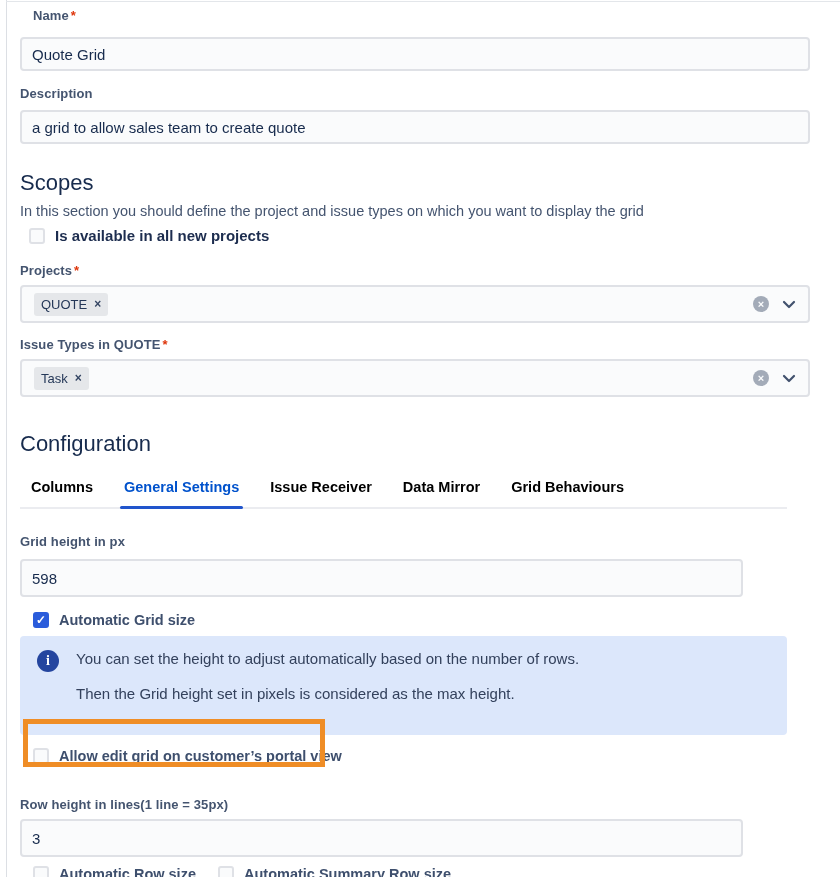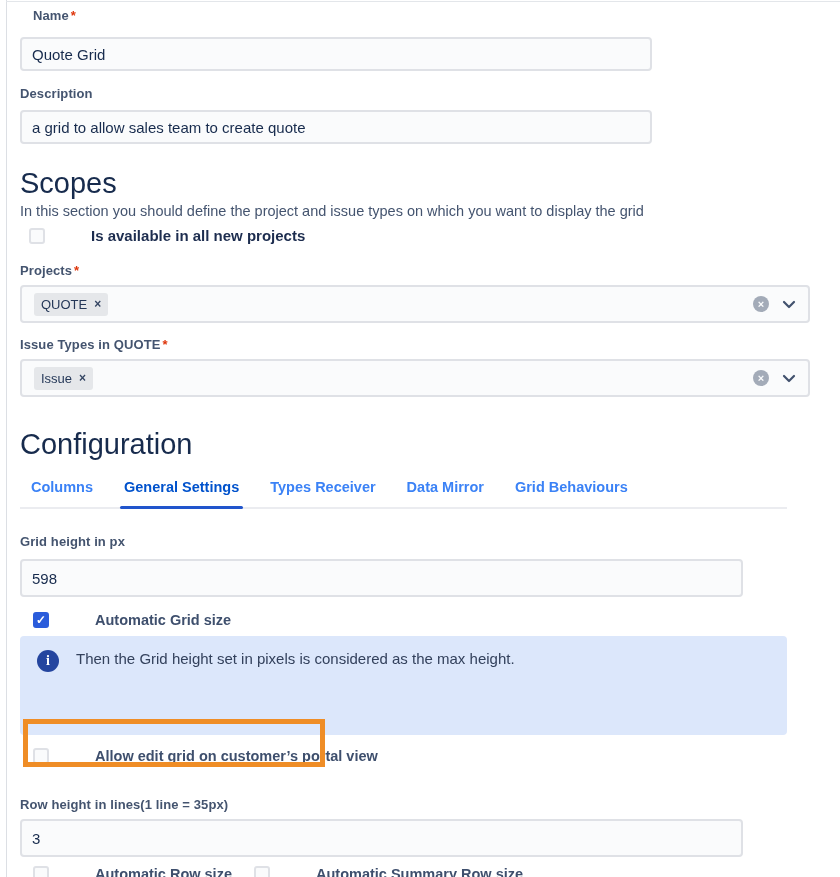--- a/index.html
+++ b/index.html
@@ -16,50 +16,50 @@
   .edge-top  { position:absolute; left:6px; right:0; top:1px; height:1px; background:#e3e6ea; }
   .content { position:relative; padding:8px 0 0 20px; }
 
   .field-label {
     font-size:13px; font-weight:bold; color:#44546F;
     letter-spacing:.1px; line-height:16px;
   }
   .req { color:#DE350B; margin-left:2px; font-weight:bold; }
 
   .text-input {
-    display:block; width:632px; height:34px;
+    display:block; width:790px; height:34px;
     border:2px solid #DFE1E6; border-radius:4px;
     background:#FAFBFC; color:#172B4D;
     font-family:"Liberation Sans",sans-serif;
     font-size:15px; padding:0 10px; outline:none;
   }
   .text-input.cfg { width:723px; height:38px; }
 
   .mt-name { margin-top:0;padding-left:13px; }
   .input-name { margin-top:13px; }
   .label-desc { margin-top:15px; }
   .input-desc { margin-top:8px; }
 
   .h1 {
-    font-size:29px; line-height:34px; font-weight:500; color:#172B4D;
+    font-size:22px; line-height:34px; font-weight:500; color:#172B4D;
   }
   .h1-scopes { margin-top:22px; }
   .scopes-desc { margin-top:3px; font-size:14.5px; color:#44546F; line-height:17px; }
 
   .cb-row { display:flex; align-items:center; gap:10px; }
   .cb-row.scopes-cb { margin-top:7px; margin-left:9px; }
   .checkbox {
     width:16px; height:16px; flex:0 0 16px;
     border:2px solid #DFE1E6; border-radius:3px;
     background:#FAFBFC; cursor:pointer;
     display:flex; align-items:center; justify-content:center;
   }
   .checkbox.checked { background:#2A5CDB; border-color:#2A5CDB; }
   .checkbox.checked .tick { color:#fff; font-size:12px; font-weight:bold; line-height:1; }
-  .cb-label { font-size:14.5px; font-weight:bold; color:#3E4F6D;margin-left:36px; }
+  .cb-label { font-size:14.5px; font-weight:bold; color:#3E4F6D; }
   .cb-label.dark { color:#1D2D4F; font-size:15px; }
 
   .label-projects { margin-top:19px; }
   .select {
     margin-top:6px; width:790px; height:38px;
     border:2px solid #DFE1E6; border-radius:4px; background:#FAFBFC;
     display:flex; align-items:center; padding:11px 12px; cursor:pointer;
   }
   .tag {
     display:inline-flex; align-items:center; gap:7px;
@@ -79,21 +79,21 @@
 
   .h1-config { margin-top:30px; }
 
   .tabbar {
     margin-top:16px; width:767px;
     border-bottom:2px solid #EBECF0;
     display:flex; gap:27px; padding-left:9px;
   }
   .tab {
     position:relative; padding:2px 2px 12px;
-    font-size:14.5px; font-weight:bold; color:#3b82f6; cursor:pointer;
+    font-size:14.5px; font-weight:bold; color:#000000; cursor:pointer;
   }
   .tab.active { color:#0052CC; }
   .tab.active::after {
     content:""; position:absolute; left:-2px; right:-2px; bottom:-2px;
     height:3px; background:#2155CC; border-radius:2px;
   }
 
   .label-gridheight { margin-top:25px; }
   .input-gridheight { margin-top:9px; }
   .cb-grid { margin-top:15px; margin-left:13px; }
@@ -167,57 +167,58 @@
             <polyline points="2,2 7,7 12,2" fill="none" stroke="#42526E" stroke-width="2.2" stroke-linecap="round" stroke-linejoin="round"></polyline>
           </svg>
       </span>
     </div>
 
     <div class="field-label label-issue">
       <span>Issue Types in QUOTE</span><span class="req">*</span>
     </div>
     <div class="select">
       <span class="tag">
-        <span>Issue</span>
+        <span>Task</span>
         <span class="tag-x">×</span>
       </span>
       <span class="select-spacer"></span>
       <span class="clear-btn">×</span>
       <span class="chevron">
         <svg width="14" height="9" viewBox="0 0 14 9">
             <polyline points="2,2 7,7 12,2" fill="none" stroke="#42526E" stroke-width="2.2" stroke-linecap="round" stroke-linejoin="round"></polyline>
           </svg>
       </span>
     </div>
 
     <div class="h1 h1-config">Configuration</div>
 
     <div class="tabbar">
       <div class="tab">Columns</div>
       <div class="tab active">General Settings</div>
-      <div class="tab">Types Receiver</div>
+      <div class="tab">Issue Receiver</div>
       <div class="tab">Data Mirror</div>
       <div class="tab">Grid Behaviours</div>
     </div>
 
     <div class="field-label label-gridheight">
       <span>Grid height in px</span>
     </div>
     <input class="text-input cfg input-gridheight" type="text" value="598" style="">
 
     <div class="cb-row cb-grid">
       <div class="checkbox checked">
         <span class="tick">✓</span>
       </div>
       <div class="cb-label">Automatic Grid size</div>
     </div>
 
     <div class="info-panel">
       <div class="info-icon">i</div>
       <div class="info-text">
+        <p>You can set the height to adjust automatically based on the number of rows.</p>
         <p>Then the Grid height set in pixels is considered as the max height.</p>
       </div>
     </div>
 
     <div class="cb-row cb-portal">
       <div class="checkbox"></div>
       <div class="cb-label">Allow edit grid on customer’s portal view</div>
     </div>
 
     <div class="field-label label-rowheight">

